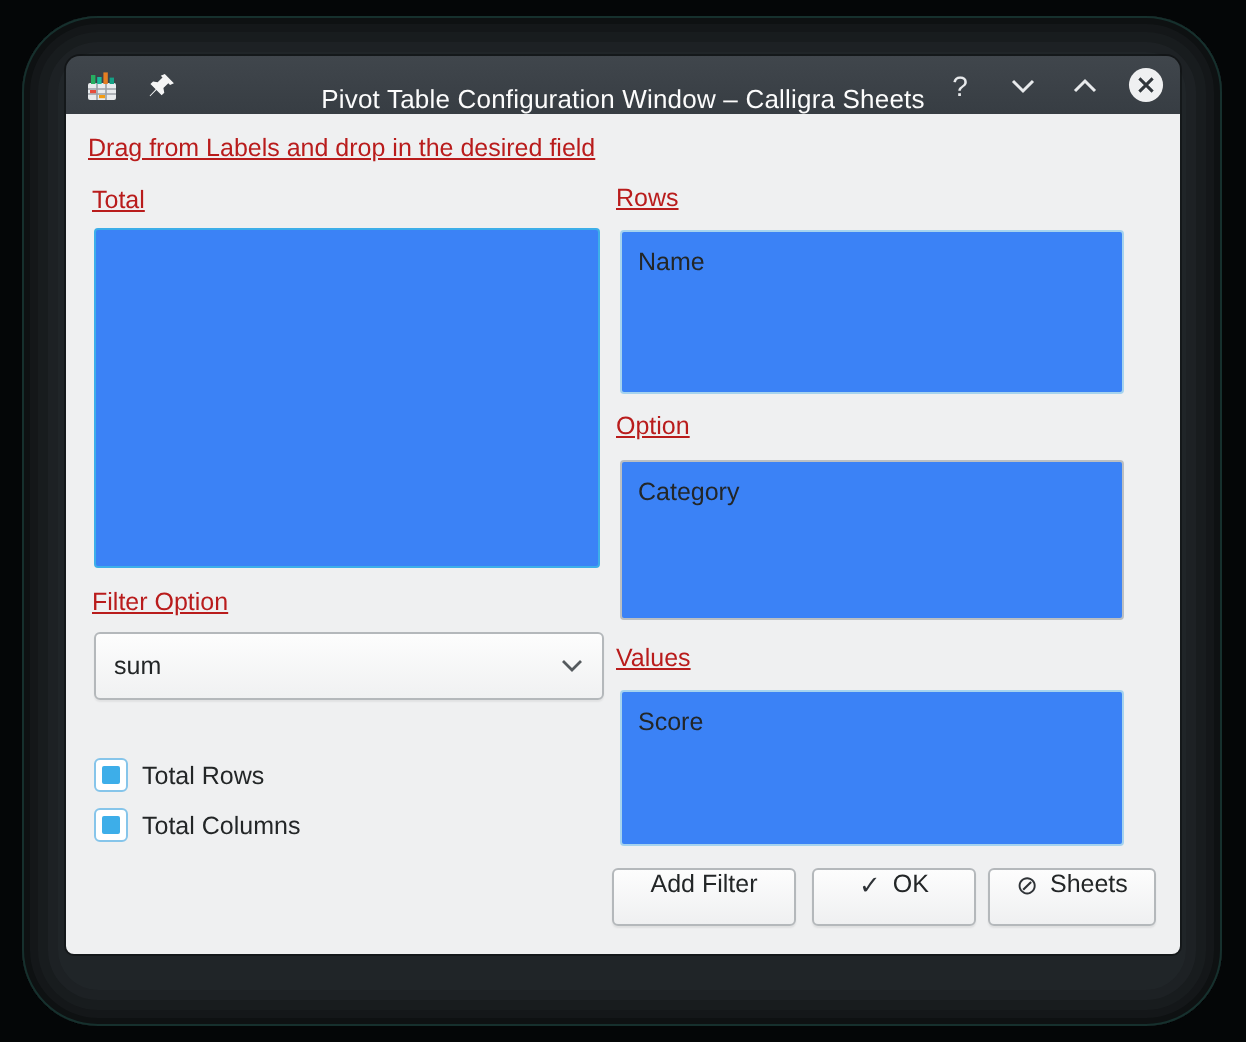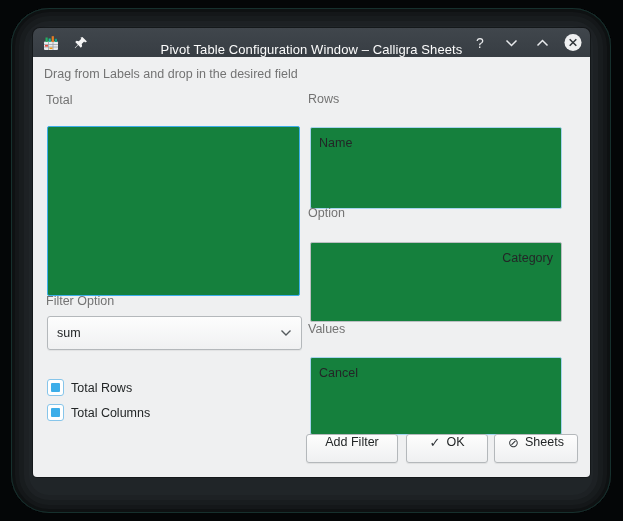--- a/index.html
+++ b/index.html
@@ -41,29 +41,29 @@
     display:flex; align-items:center; gap:13px;
   }
   .tb-btn { width:18px; height:18px; display:flex; align-items:center; justify-content:center; }
   .tb-help { color:#e8eaec; font-size:14px; }
 
   
   .content {
     position:relative; height:420px; background:#eff0f1;
     color:#232627; font-size:12.5px;
   }
-  .lbl { position:absolute; color:#737373; }
+  .lbl { position:absolute; color:#b91c1c;text-decoration:underline; }
 
   .listbox {
-    position:absolute; background:#15803d; border-radius:2px;
-    padding:7px 8px; line-height:17px;margin-top:12px;
+    position:absolute; background:#3b82f6; border-radius:2px;
+    padding:7px 8px; line-height:17px;
   }
   .bd-focus { border:1px solid #3daee9; }
   .bd-soft  { border:1px solid #a6d3ee; }
-  .bd-gray  { border:1px solid #bbbfc2;text-align:right; }
+  .bd-gray  { border:1px solid #bbbfc2; }
   .list-item { color:#232627; }
 
   .combo {
     position:absolute; left:14px; top:259px; width:255px; height:27px;
     background:linear-gradient(#fdfdfd,#f0f1f2);
     border:1px solid #b4b8bb; border-radius:3px;
     display:flex; align-items:center; padding:16px 9px;
     box-shadow:0 1px 1px rgba(0,0,0,0.06);
   }
   .combo-chevron { margin-left:auto; }
@@ -164,21 +164,21 @@
       <div class="list-item">Name</div>
     </div>
 
     <div class="lbl" style="left:275px; top:149px;">Option</div>
     <div class="listbox bd-gray" style="left:277px; top:173px; width:252px; height:80px;">
       <div class="list-item">Category</div>
     </div>
 
     <div class="lbl" style="left:275px; top:265px;">Values</div>
     <div class="listbox bd-soft" style="left:277px; top:288px; width:252px; height:78px;">
-      <div class="list-item">Cancel</div>
+      <div class="list-item">Score</div>
     </div>
 
     <div class="btn" style="left:273px; top:377px; width:92px;">
       <span>Add Filter</span>
     </div>
     <div class="btn" style="left:373px; top:377px; width:82px;">
       <span class="btn-icon">✓</span>
       <span>OK</span>
     </div>
     <div class="btn" style="left:461px; top:377px; width:84px;">

